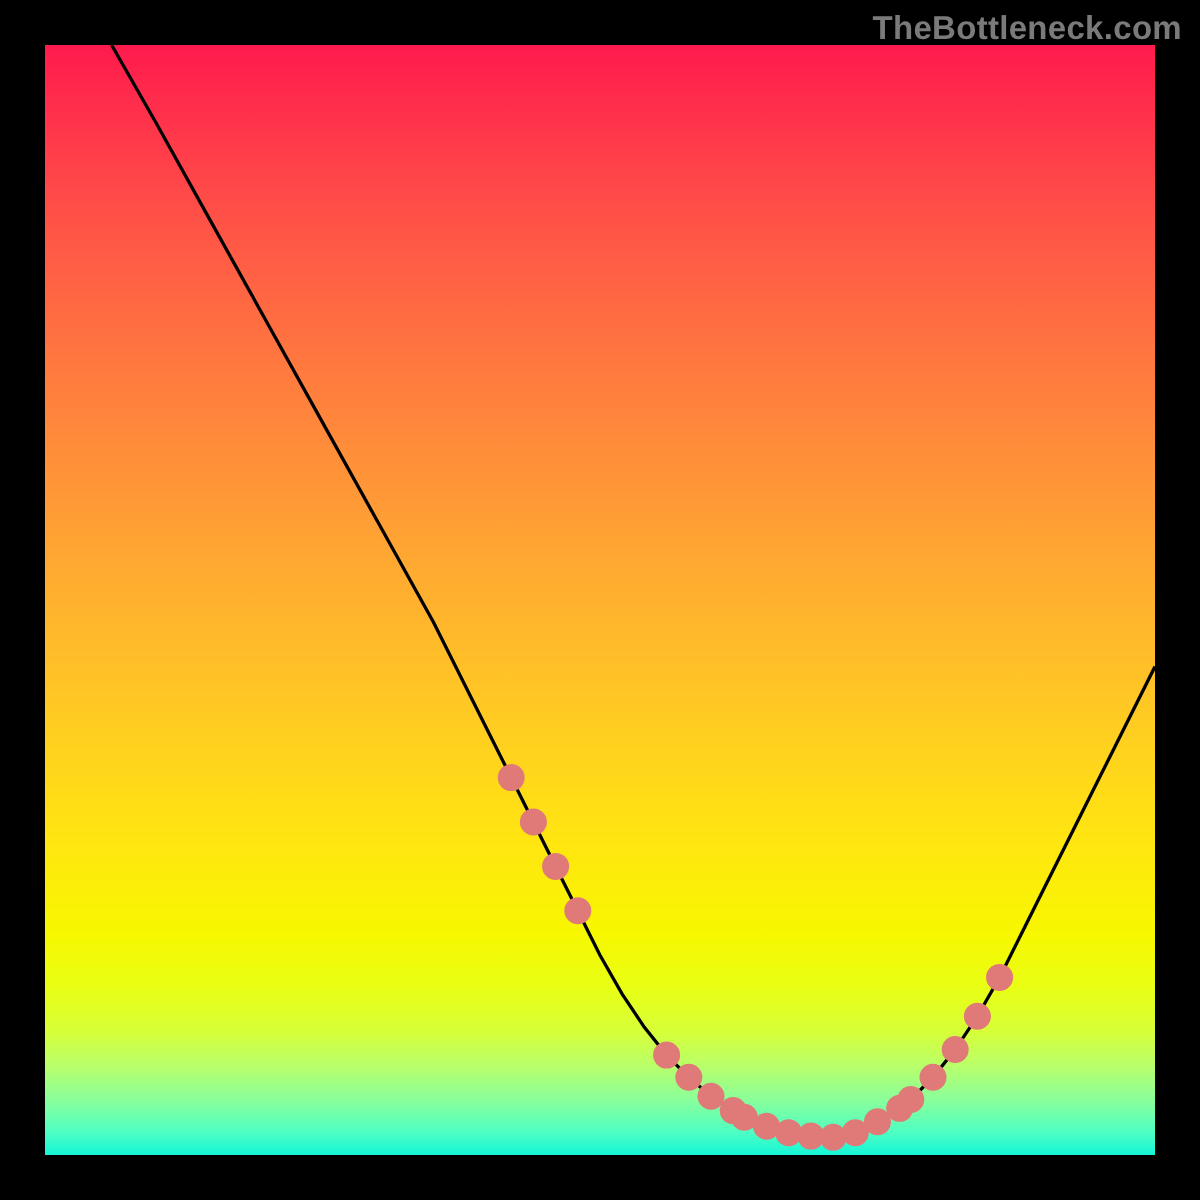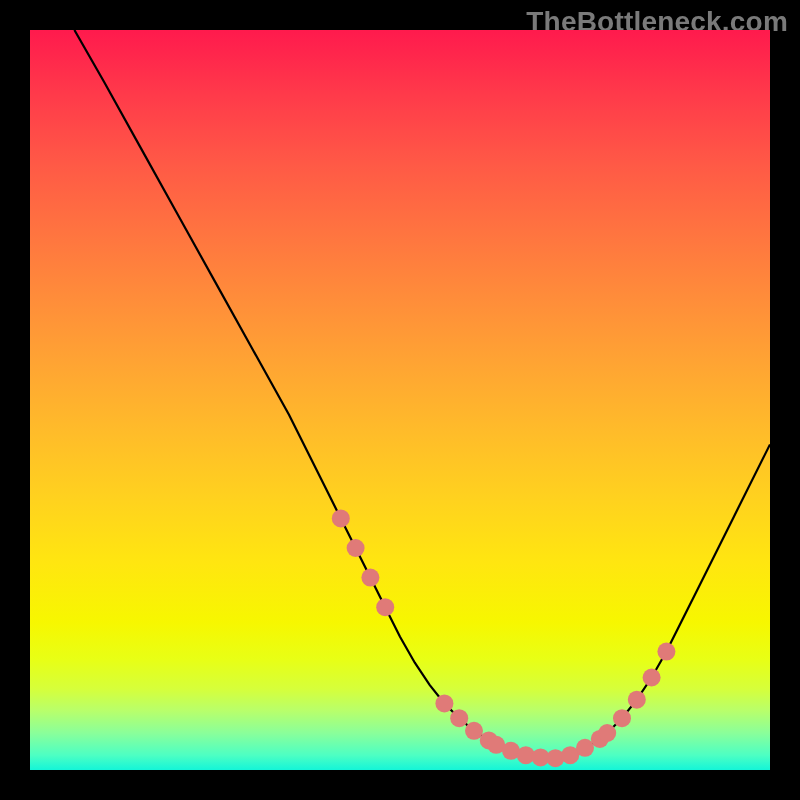--- a/index.html
+++ b/index.html
@@ -52,21 +52,21 @@
     stroke-width: 2.2;
   }
   .dot {
     fill: #e07a78;
   }
   .watermark {
     position: absolute;
     top: 6px;
     right: 12px;
     font-family: Arial, Helvetica, sans-serif;
-    font-size: 28px;
+    font-size: 22px;
     font-weight: 600;
     color: #7a7a7a;
     letter-spacing: 0.2px;
   }
 </style>
 </head>
 <body>
 
 <div class="stage">
   <div class="watermark">TheBottleneck.com</div>

